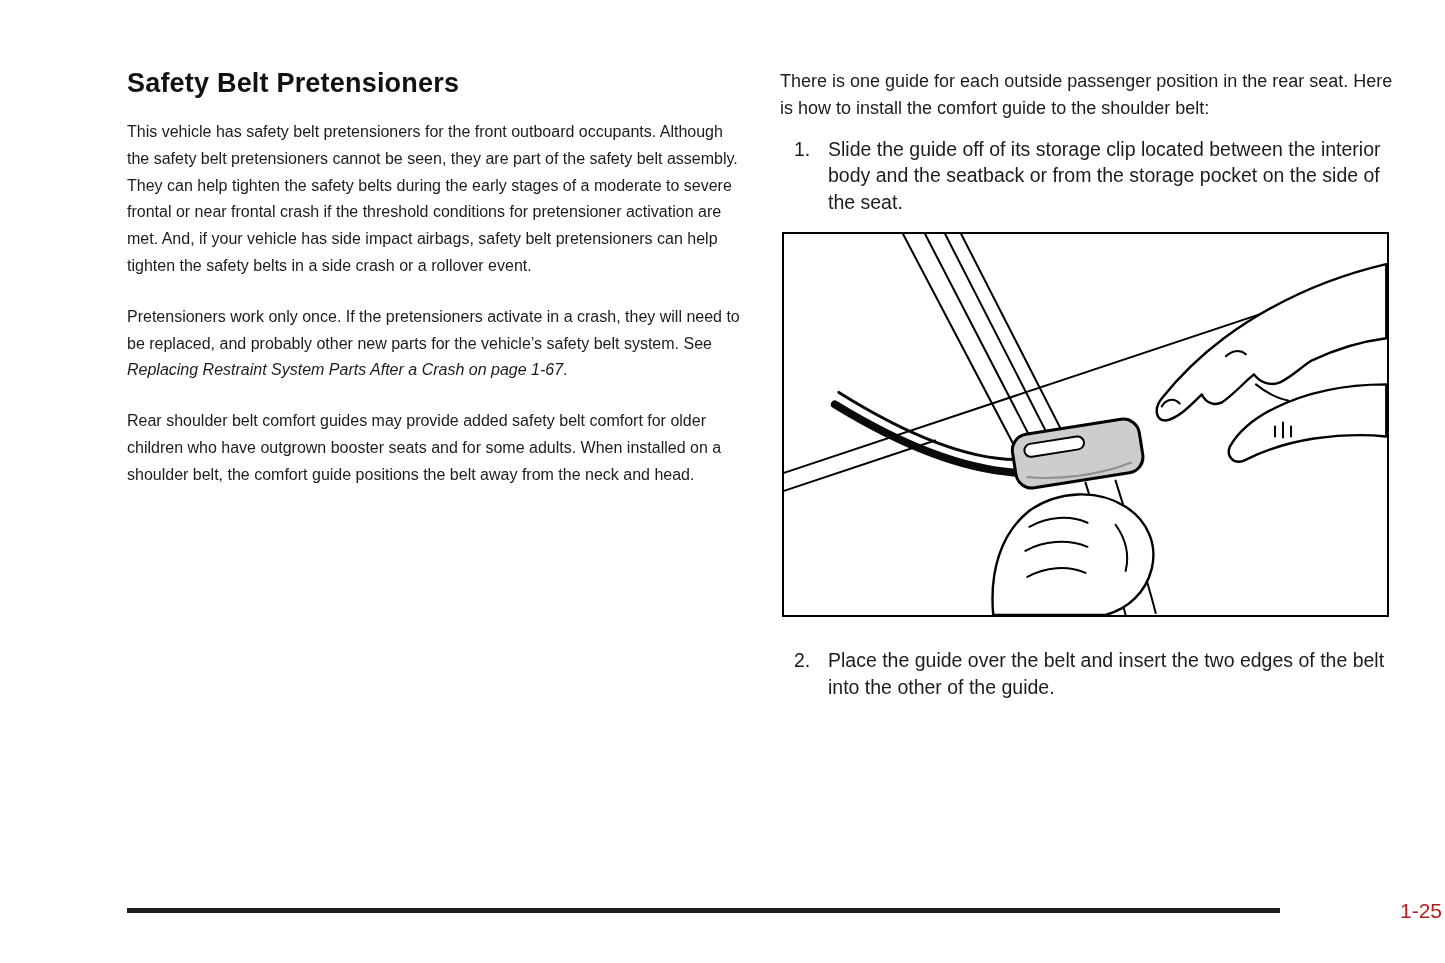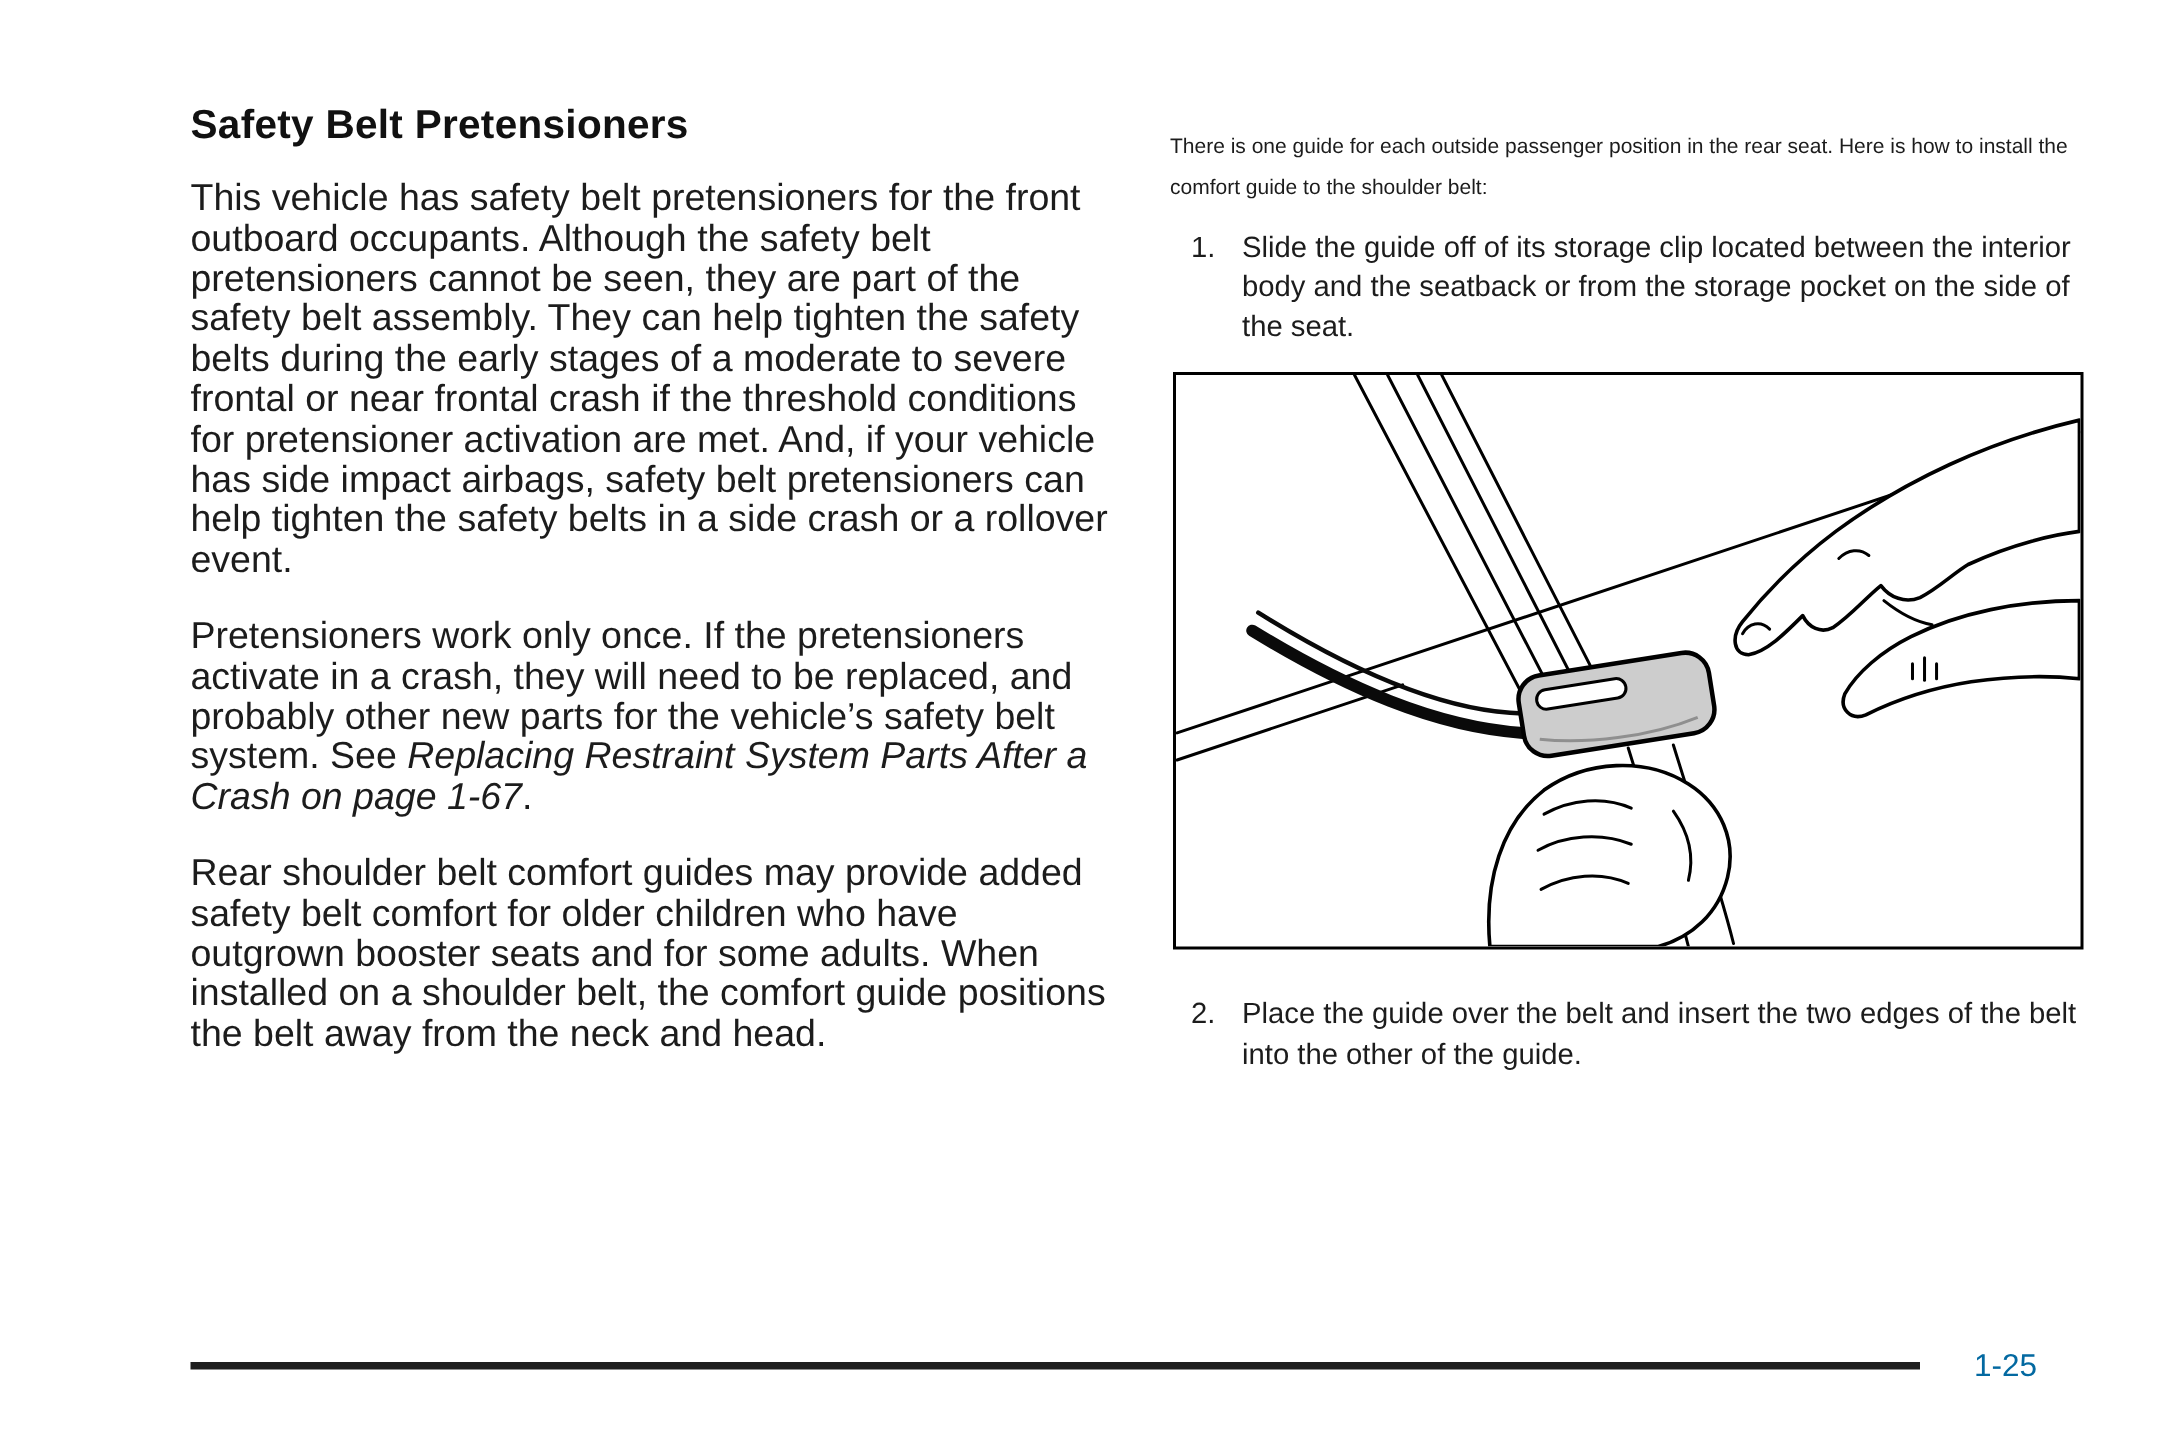--- a/index.html
+++ b/index.html
@@ -37,31 +37,31 @@
     font-size: 27px;
     font-weight: bold;
     letter-spacing: 0.2px;
     margin: 0 0 20px 0;
     color: #111;
   }
   h2.section-heading.second {
     margin-top: 36px;
   }
   p.body-text {
-    font-size: 25px;
+    font-size: 16px;
     line-height: 26.8px;
     margin: 0 0 24px 0;
   }
   p.body-text .ref-italic {
     font-style: italic;
   }
   .intro-text {
-    font-size: 14px;
-    line-height: 26.8px;
-    margin: 16px 0 14px 0;
+    font-size: 18px;
+    line-height: 26.8px;
+    margin: 0 0 14px 0;
   }
   .step {
     display: flex;
     align-items: flex-start;
     margin: 0 0 14px 0;
     padding-left: 14px;
   }
   .step-num {
     flex: 0 0 34px;
     font-size: 19.5px;
@@ -89,24 +89,24 @@
   .footer-rule {
     position: absolute;
     left: 127px;
     top: 908px;
     width: 1153px;
     height: 5px;
     background: #1f1f1f;
   }
   .page-number {
     position: absolute;
-    left: 1316px;
+    left: 1400px;
     top: 899px;
     font-size: 21px;
-    color: #0369a1;
+    color: #b91c1c;
   }
 </style>
 </head>
 <body>
 
 <div class="page">
 
   <div class="col col-left">
     <h2 class="section-heading">Safety Belt Pretensioners</h2>
 

